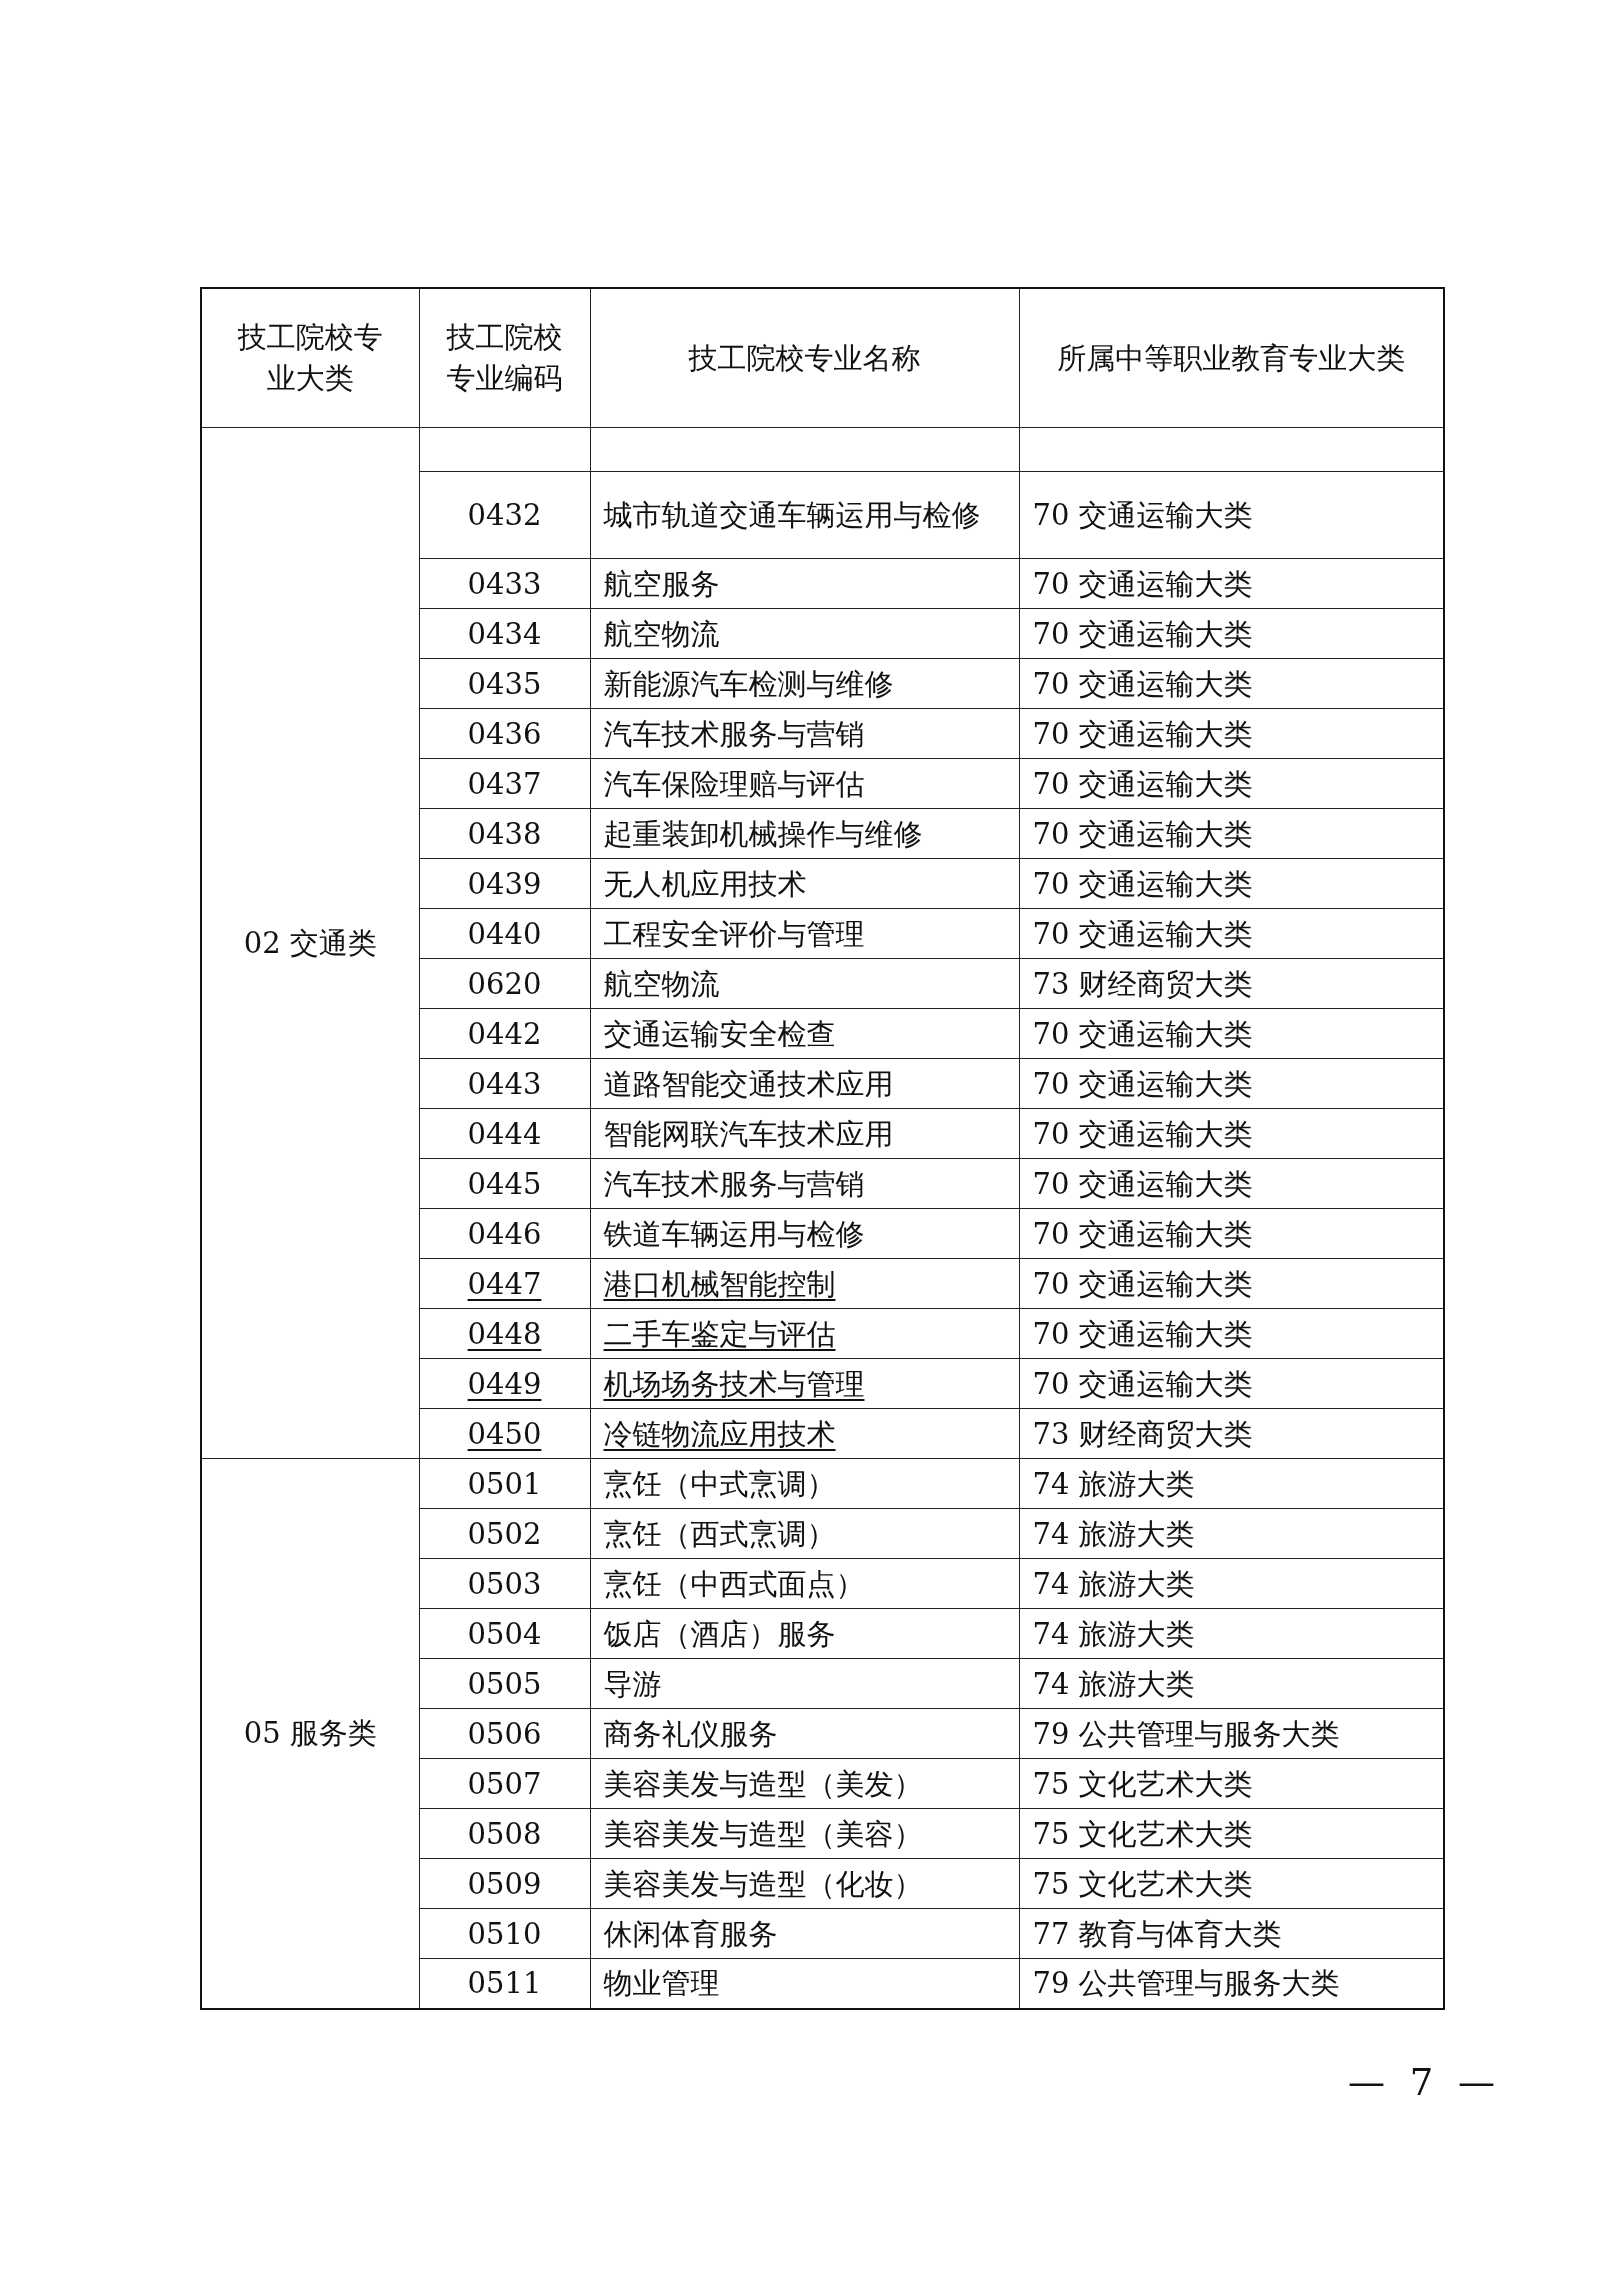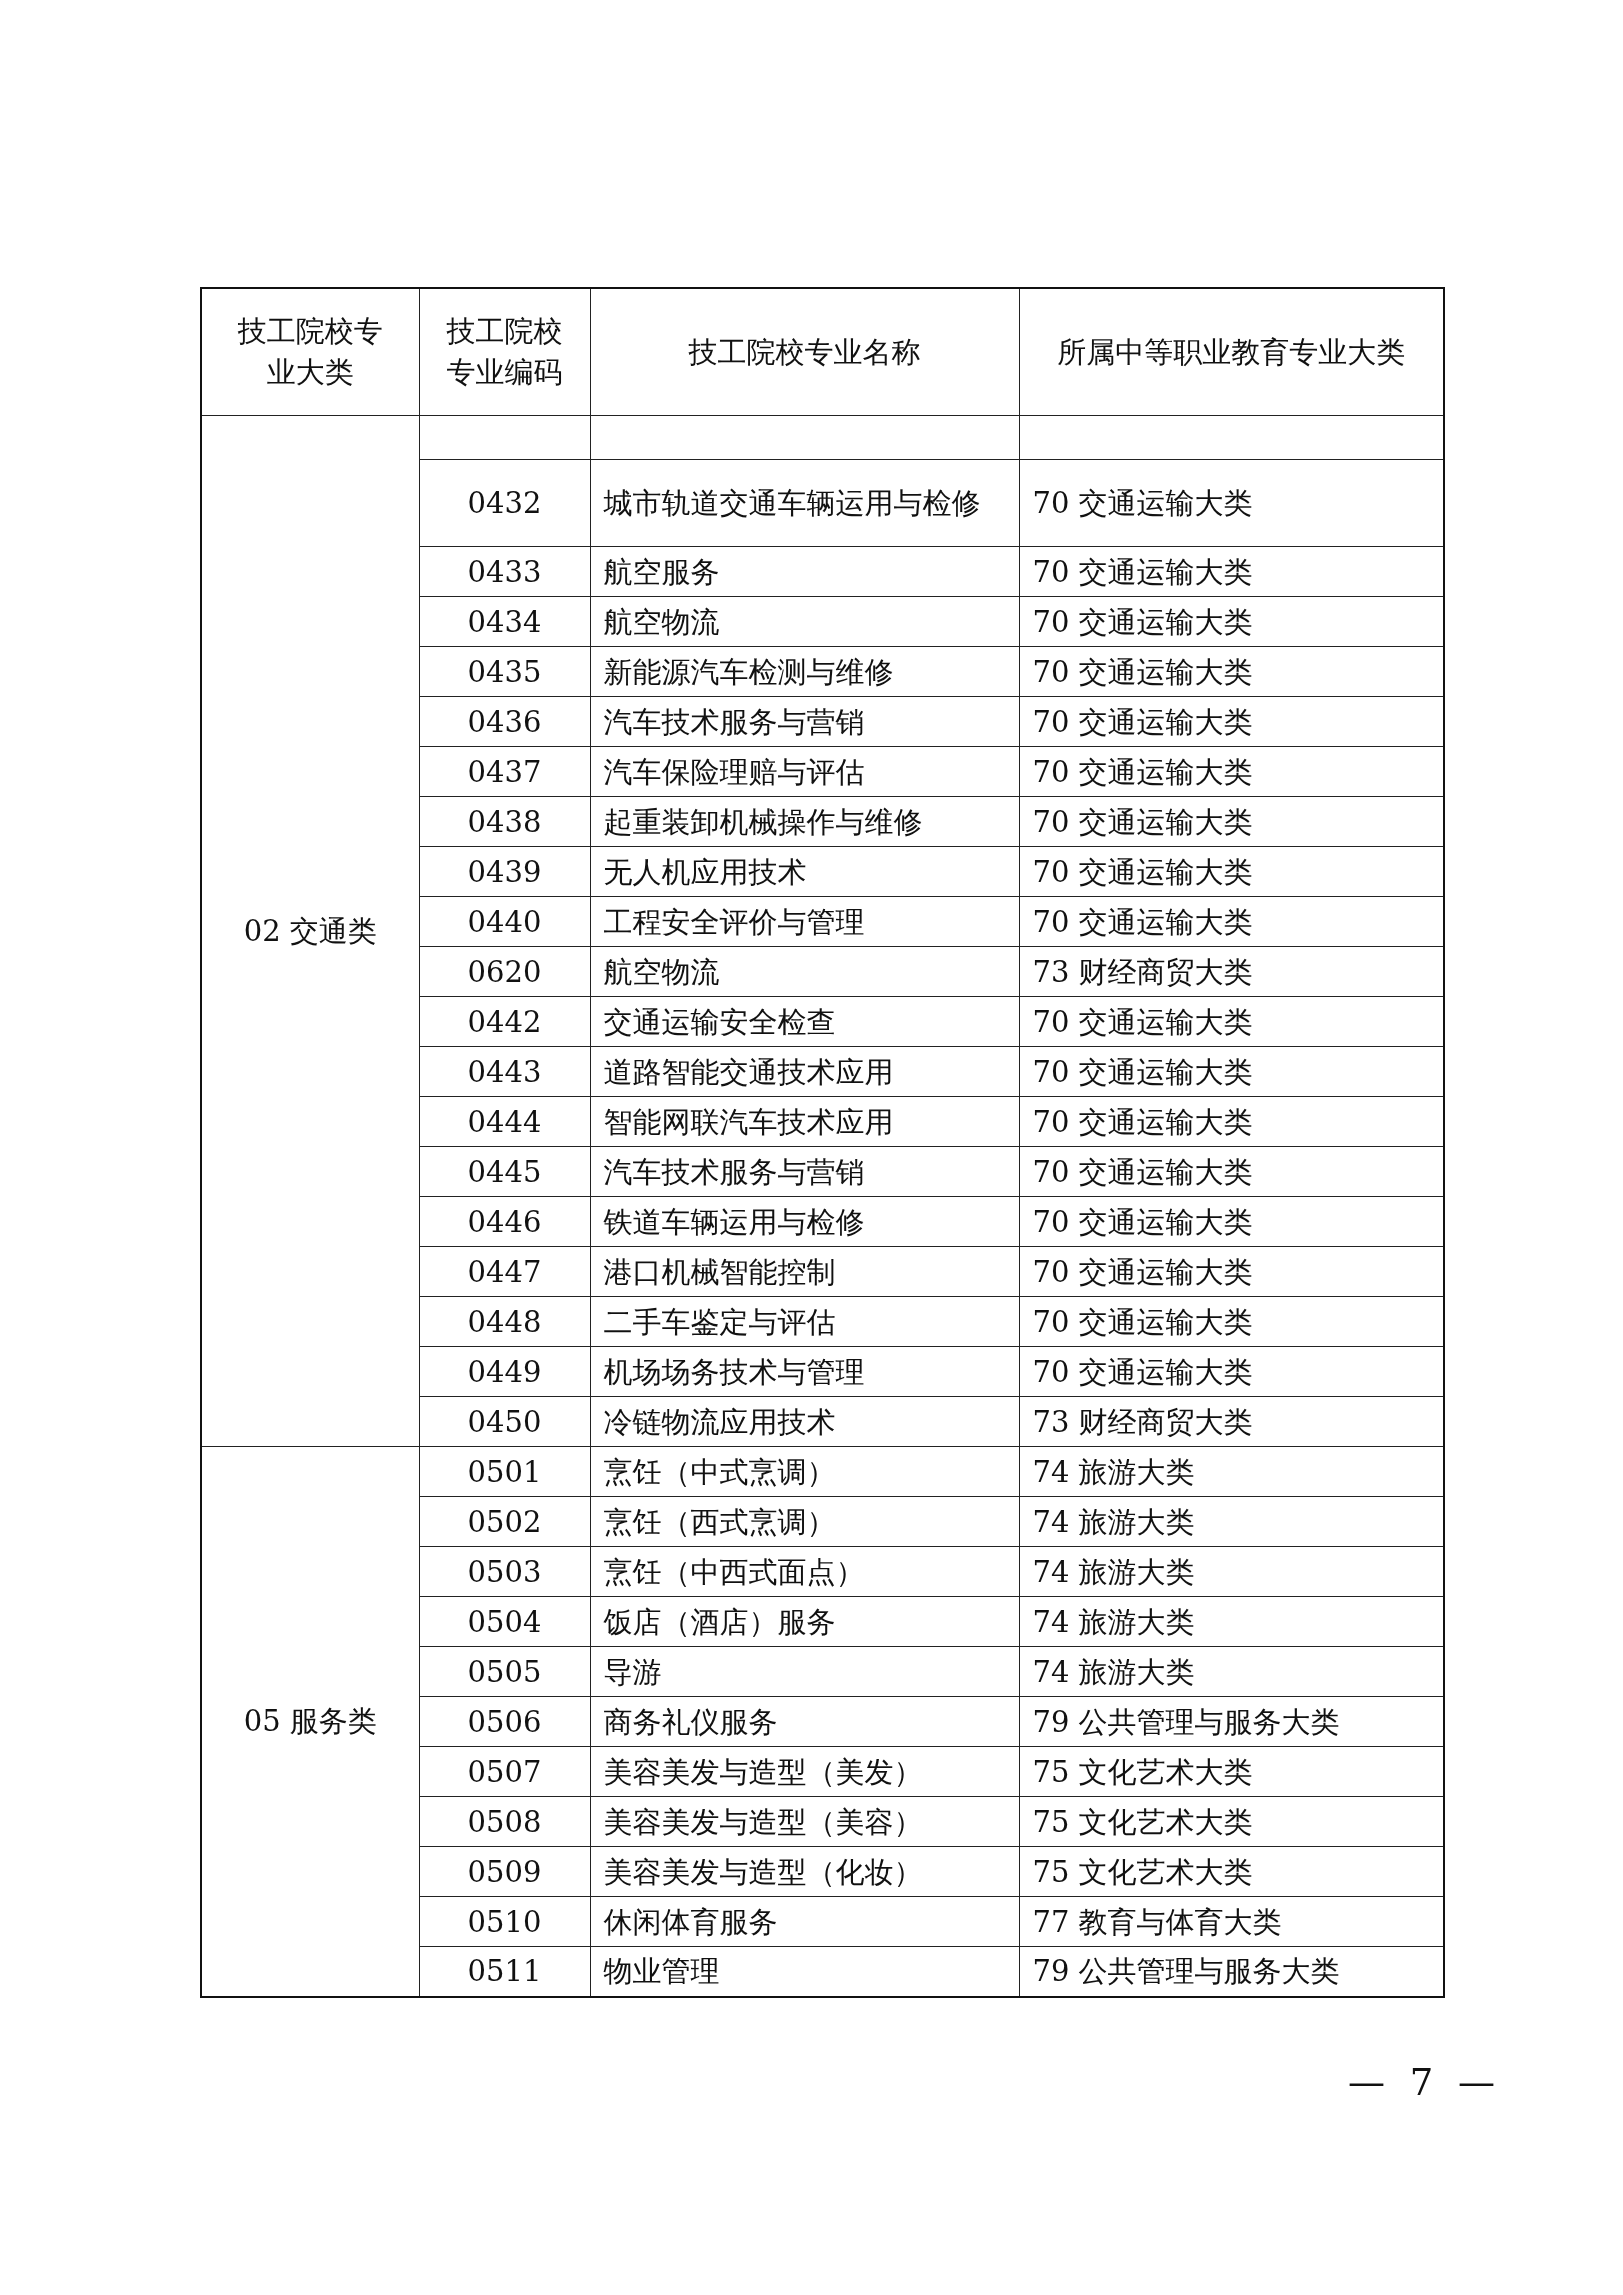--- a/index.html
+++ b/index.html
@@ -10,36 +10,36 @@
   table { border: 2.6px solid #111; }
   col.c1 { width: 218px; }
   col.c2 { width: 171px; }
   col.c3 { width: 429px; }
   col.c4 { width: 425px; }
   td.code { text-align: center; }
   td.cat { text-align: center; }
   tr.r { height: 50px; }
   tr.r2 { height: 87px; }
   tr.empty { height: 44px; }
-  .u { text-underline-offset: 5.2px; text-decoration-thickness: 2px; }
+  .u { text-decoration: underline; text-underline-offset: 5.2px; text-decoration-thickness: 2px; }
   .page-num { position: absolute; left: 1348px; top: 2061px; font-size: 37px; letter-spacing: 6.5px; }
 </style>
 </head>
 <body>
 
 <table>
   <colgroup>
       <col class="c1">
       <col class="c2">
       <col class="c3">
       <col class="c4">
     </colgroup>
   <thead>
     <tr>
-      <th style="padding:2px 26px;">技工院校专业大类</th>
+      <th style="padding:8px 26px;">技工院校专业大类</th>
       <th style="padding:0 15.7px;">技工院校专业编码</th>
       <th>技工院校专业名称</th>
       <th>所属中等职业教育专业大类</th>
     </tr>
   </thead>
   <tbody id="tbody">
       <tr class="empty">
         <td class="cat" rowspan="20">02 交通类</td>
         <td class="code"><span></span></td>
         <td><span></span></td>

